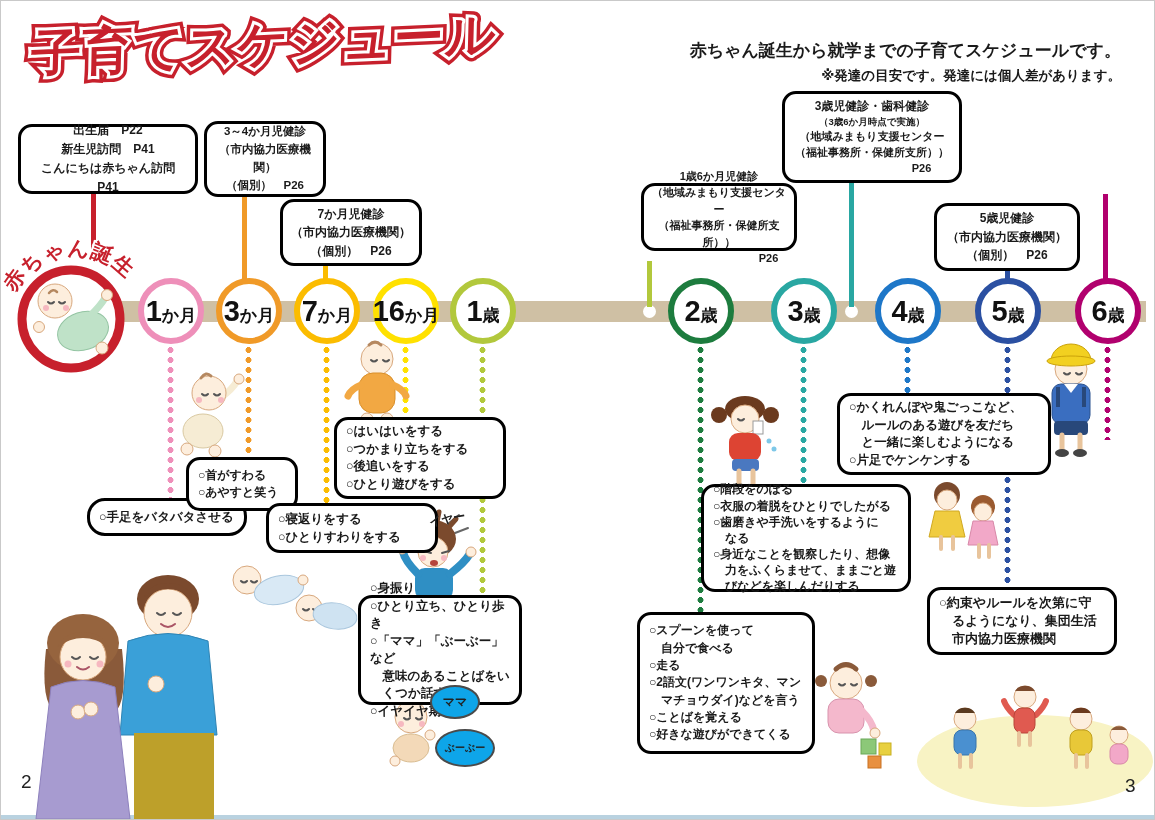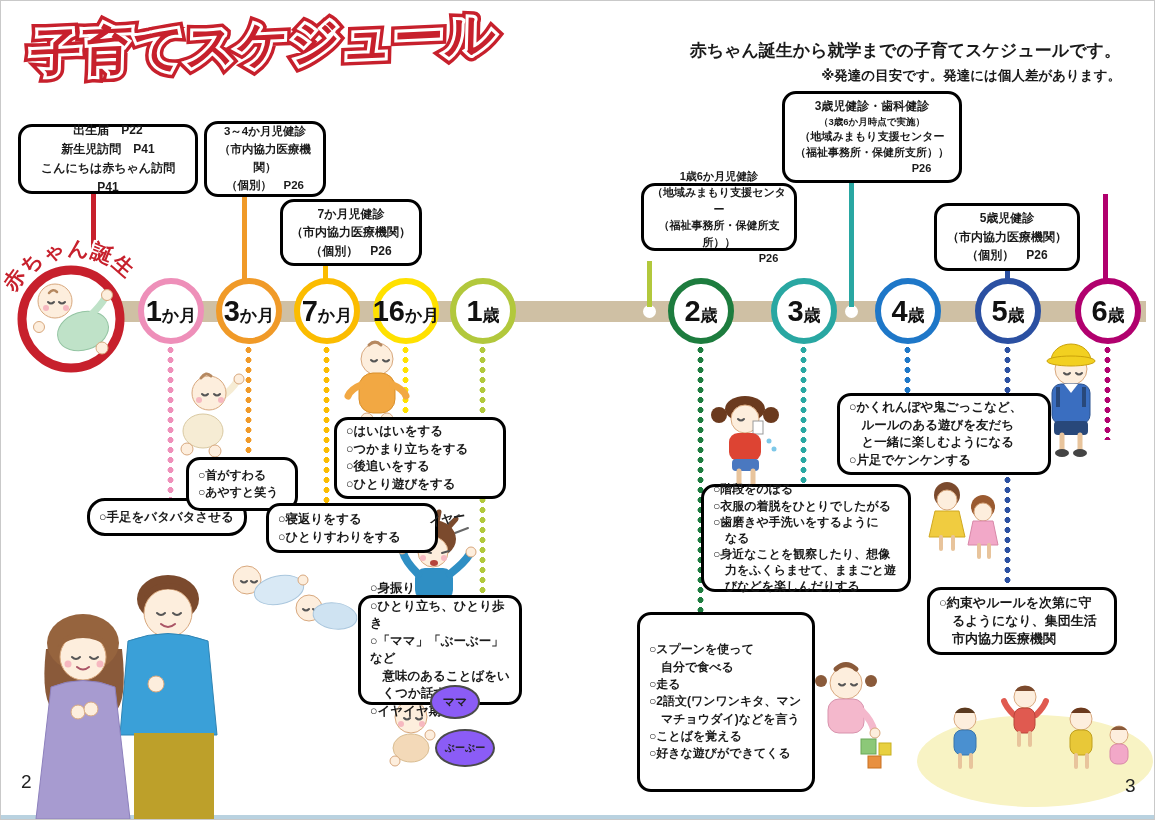--- a/index.html
+++ b/index.html
@@ -41,21 +41,21 @@
   .bd-red{border-color:#c7202c}.bd-pink{border-color:#ee8fb9}.bd-orange{border-color:#f09a28}
   .bd-gold{border-color:#fbbc00}.bd-yellow{border-color:#ffe100}.bd-yg{border-color:#b2c83c}
   .bd-green{border-color:#1d7c3e}.bd-teal{border-color:#29a7a2}.bd-blue{border-color:#1e77c8}
   .bd-dblue{border-color:#2b50a2}.bd-magenta{border-color:#b1006e}
   
   .bx{position:absolute;background:#fff;border:3px solid #000;border-radius:14px;box-sizing:border-box;
       font-weight:bold;white-space:pre-line;line-height:1.45;z-index:5;padding:4px 6px;}
   .bx.ctr{display:flex;flex-direction:column;align-items:center;justify-content:center;text-align:center;}
   .bx.lft{display:flex;flex-direction:column;justify-content:center;text-align:left;padding-left:9px;}
   
-  .bub{position:absolute;background:#8b5cf6;border:2px solid #4a4a4a;border-radius:50%;display:flex;
+  .bub{position:absolute;background:#0ea5e9;border:2px solid #4a4a4a;border-radius:50%;display:flex;
        align-items:center;justify-content:center;font-weight:bold;color:#222;z-index:6;}
   .shout{position:absolute;font-weight:bold;color:#222;z-index:6;}
   .pg{position:absolute;font-size:19px;color:#222;z-index:7;}
   .bline{position:absolute;left:0;bottom:0;width:100%;height:4px;background:#b9d2e0;}
   svg{position:absolute;z-index:2;overflow:visible;}
   svg text{font-family:"Liberation Sans","DejaVu Sans",sans-serif;}
 </style>
 </head>
 <body>
 
@@ -354,21 +354,21 @@
 ○つかまり立ちをする
 ○後追いをする
 ○ひとり遊びをする</span></div>
   <div class="bx lft bd-yg" style="left:357px;top:594px;width:164px;height:110px;font-size:12.5px;line-height:1.4">
     <span>○身振り
 ○ひとり立ち、ひとり歩き
 ○「ママ」「ぶーぶー」など
 　意味のあることばをい
 　くつか話す
 ○イヤイヤ期</span></div>
-  <div class="bx lft bd-green" style="left:636px;top:611px;width:178px;height:180px;font-size:12px;line-height:1.45">
+  <div class="bx lft bd-green" style="left:636px;top:611px;width:178px;height:142px;font-size:12px;line-height:1.45">
     <span>○スプーンを使って
 　自分で食べる
 ○走る
 ○2語文(ワンワンキタ、マン
 　マチョウダイ)などを言う
 ○ことばを覚える
 ○好きな遊びができてくる</span></div>
   <div class="bx lft bd-teal" style="left:700px;top:483px;width:210px;height:108px;font-size:12px;line-height:1.35">
     <span>○階段をのぼる
 ○衣服の着脱をひとりでしたがる

